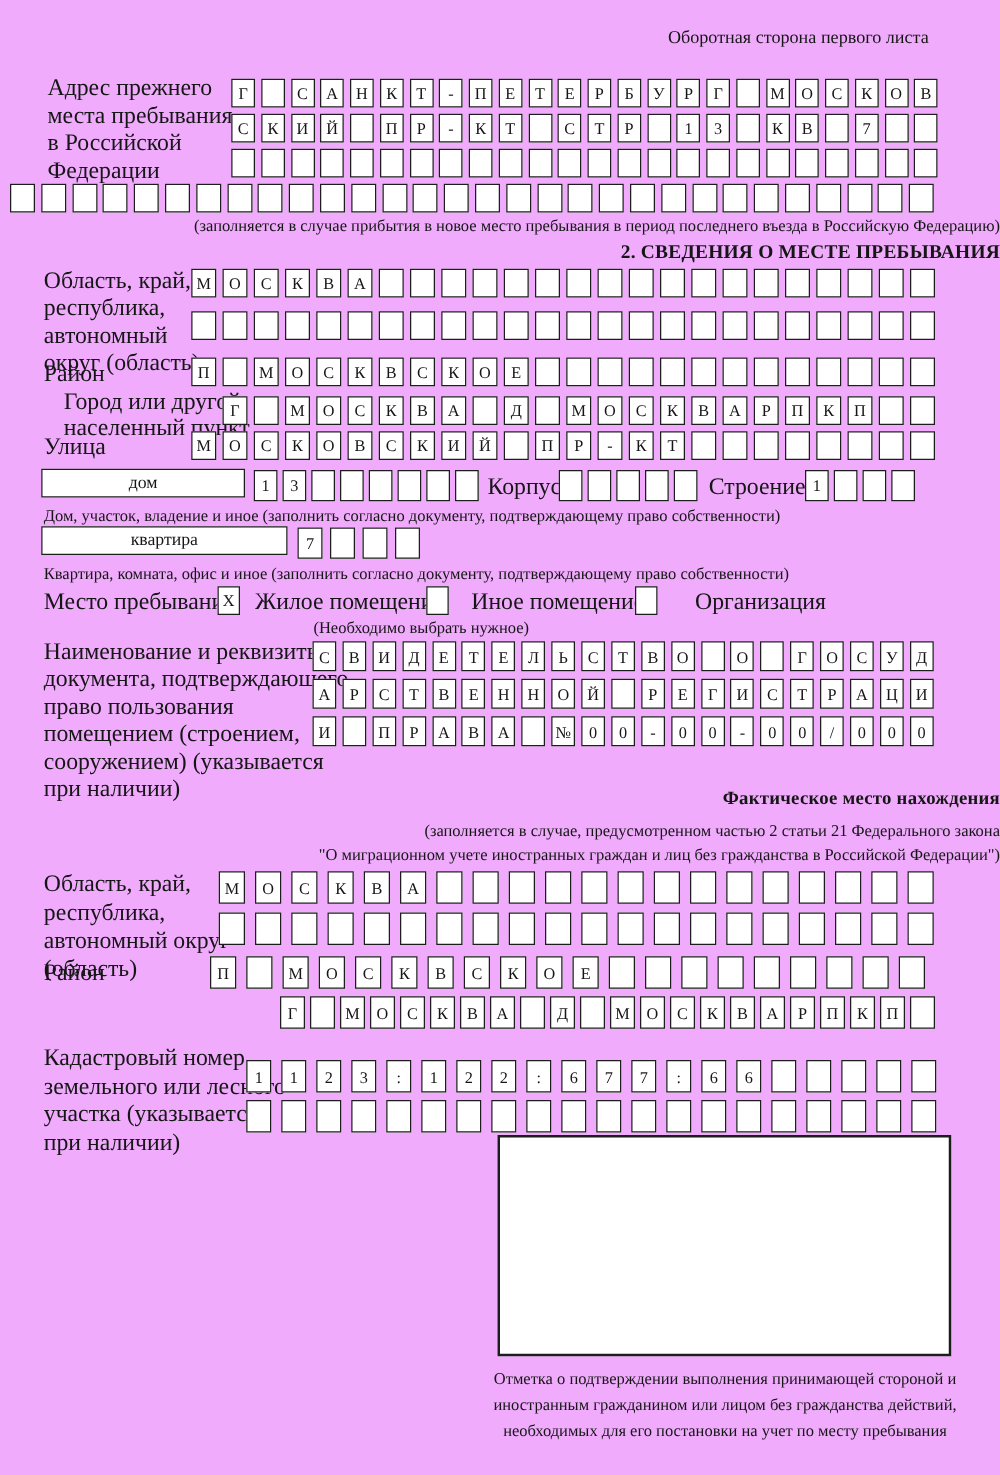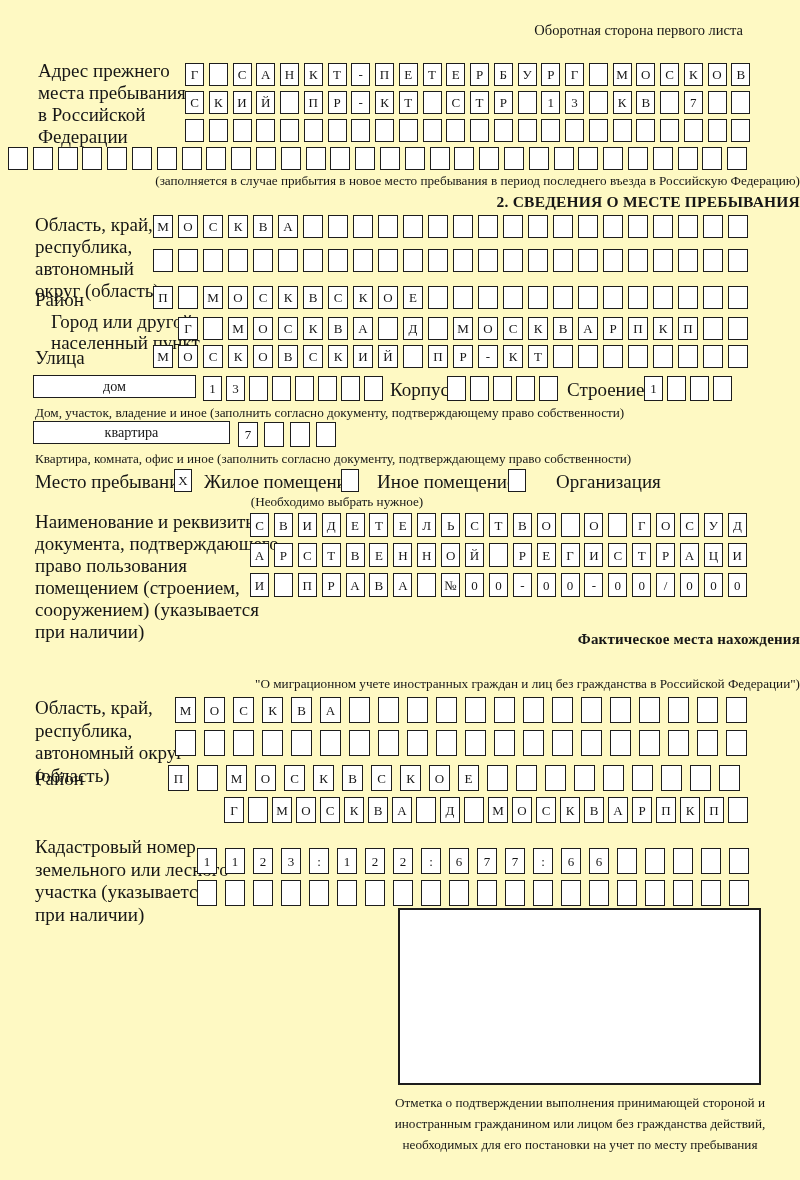--- a/index.html
+++ b/index.html
@@ -1,17 +1,17 @@
 <!DOCTYPE html>
 <html><head>
 <meta charset="utf-8">
 <style>
   html,body{margin:0;padding:0;background:#ffffff;}
   .page{
-    position:relative;width:800px;height:1180px;background:#fef9c3;
+    position:relative;width:800px;height:1180px;background:#f0abfc;
     font-family:"Liberation Serif","DejaVu Serif",serif;color:#161616;overflow:hidden;
   }
   .abs{position:absolute;}
   .hdr{font-size:14.5px;}
   .lbl{font-size:19px;line-height:22px;white-space:pre-line;}
   .cap{font-size:13.2px;color:#161616;}
   .title{font-weight:bold;font-size:15.5px;letter-spacing:.2px;}
   .center{left:0;width:800px;text-align:right;}
   .row{display:flex;gap:var(--gap,5px);}
   .cell{
@@ -420,21 +420,22 @@
       <div class="cell">0</div>
       <div class="cell">-</div>
       <div class="cell">0</div>
       <div class="cell">0</div>
       <div class="cell">/</div>
       <div class="cell">0</div>
       <div class="cell">0</div>
       <div class="cell">0</div>
     </div>
 
-  <div class="abs title center" style="top:631px;font-size:15px;">Фактическое места нахождения</div>
+  <div class="abs title center" style="top:631px;font-size:15px;">Фактическое место нахождения</div>
+  <div class="abs cap center" style="top:657px;">(заполняется в случае, предусмотренном частью 2 статьи 21 Федерального закона</div>
   <div class="abs cap center" style="top:676px;">"О миграционном учете иностранных граждан и лиц без гражданства в Российской Федерации")</div>
 
   <div class="abs lbl" style="left:35px;top:697px;line-height:22.5px;">Область, край,
 республика,
 автономный округ
 (область)</div>
   <div class="abs row r-s3" style="left:175px;top:697px;">
       <div class="cell">М</div>
       <div class="cell">О</div>
       <div class="cell">С</div>

